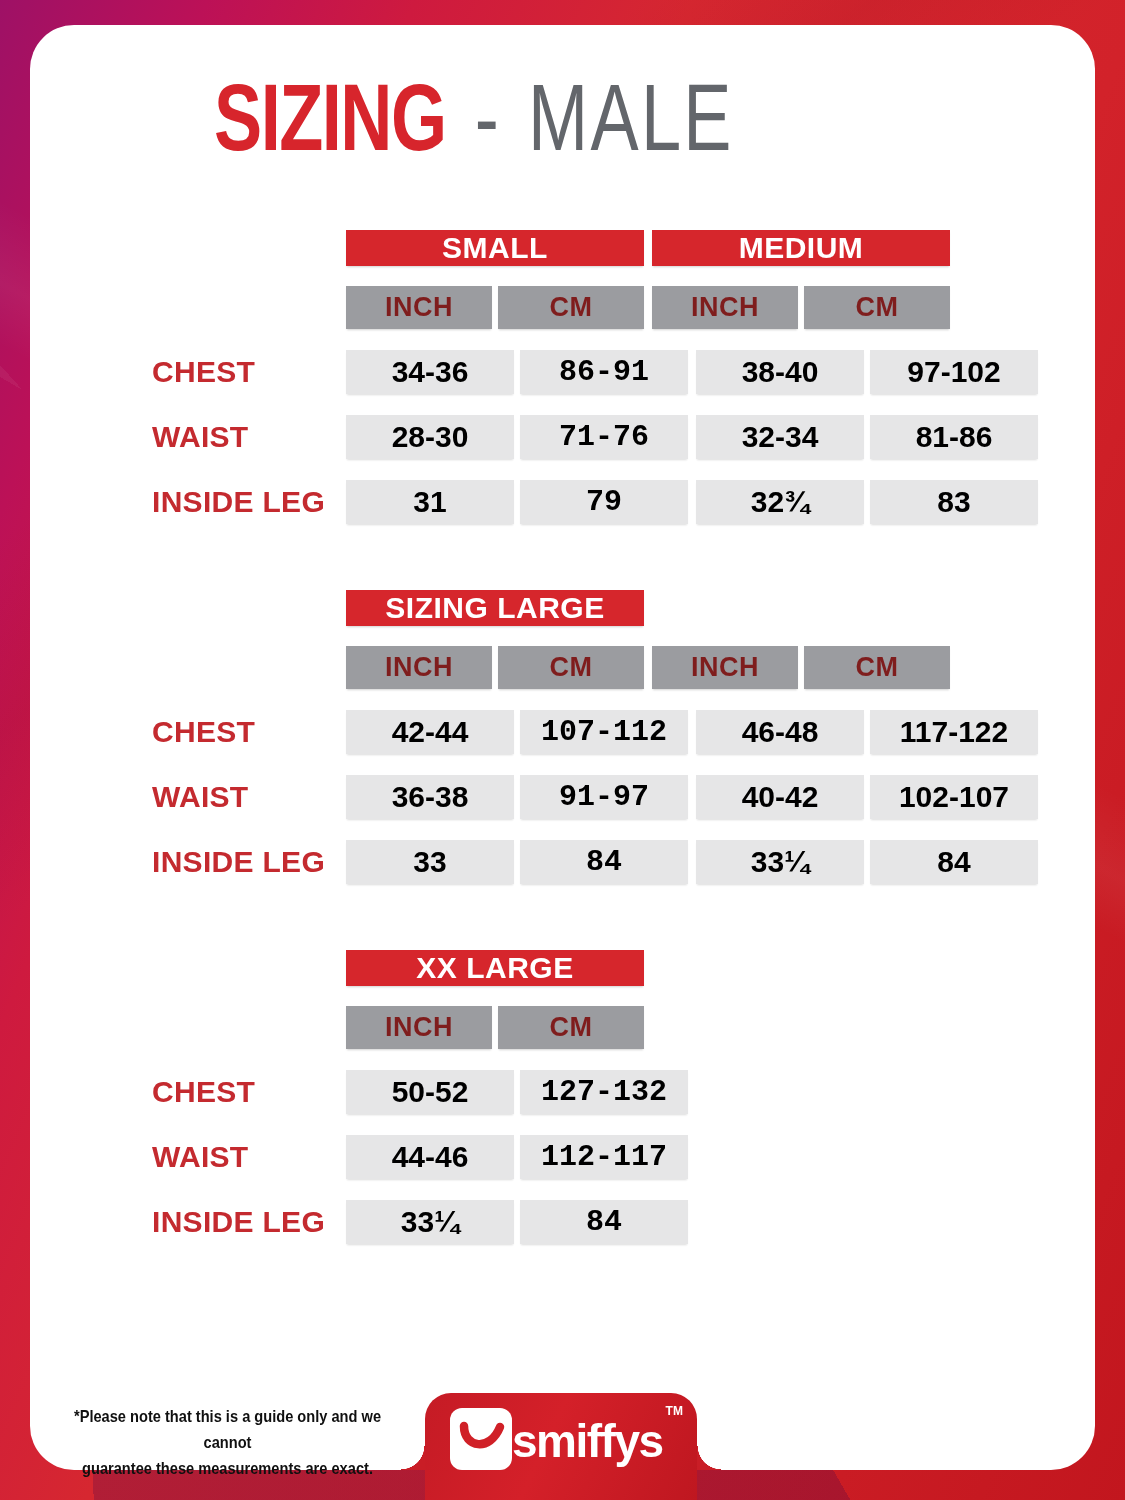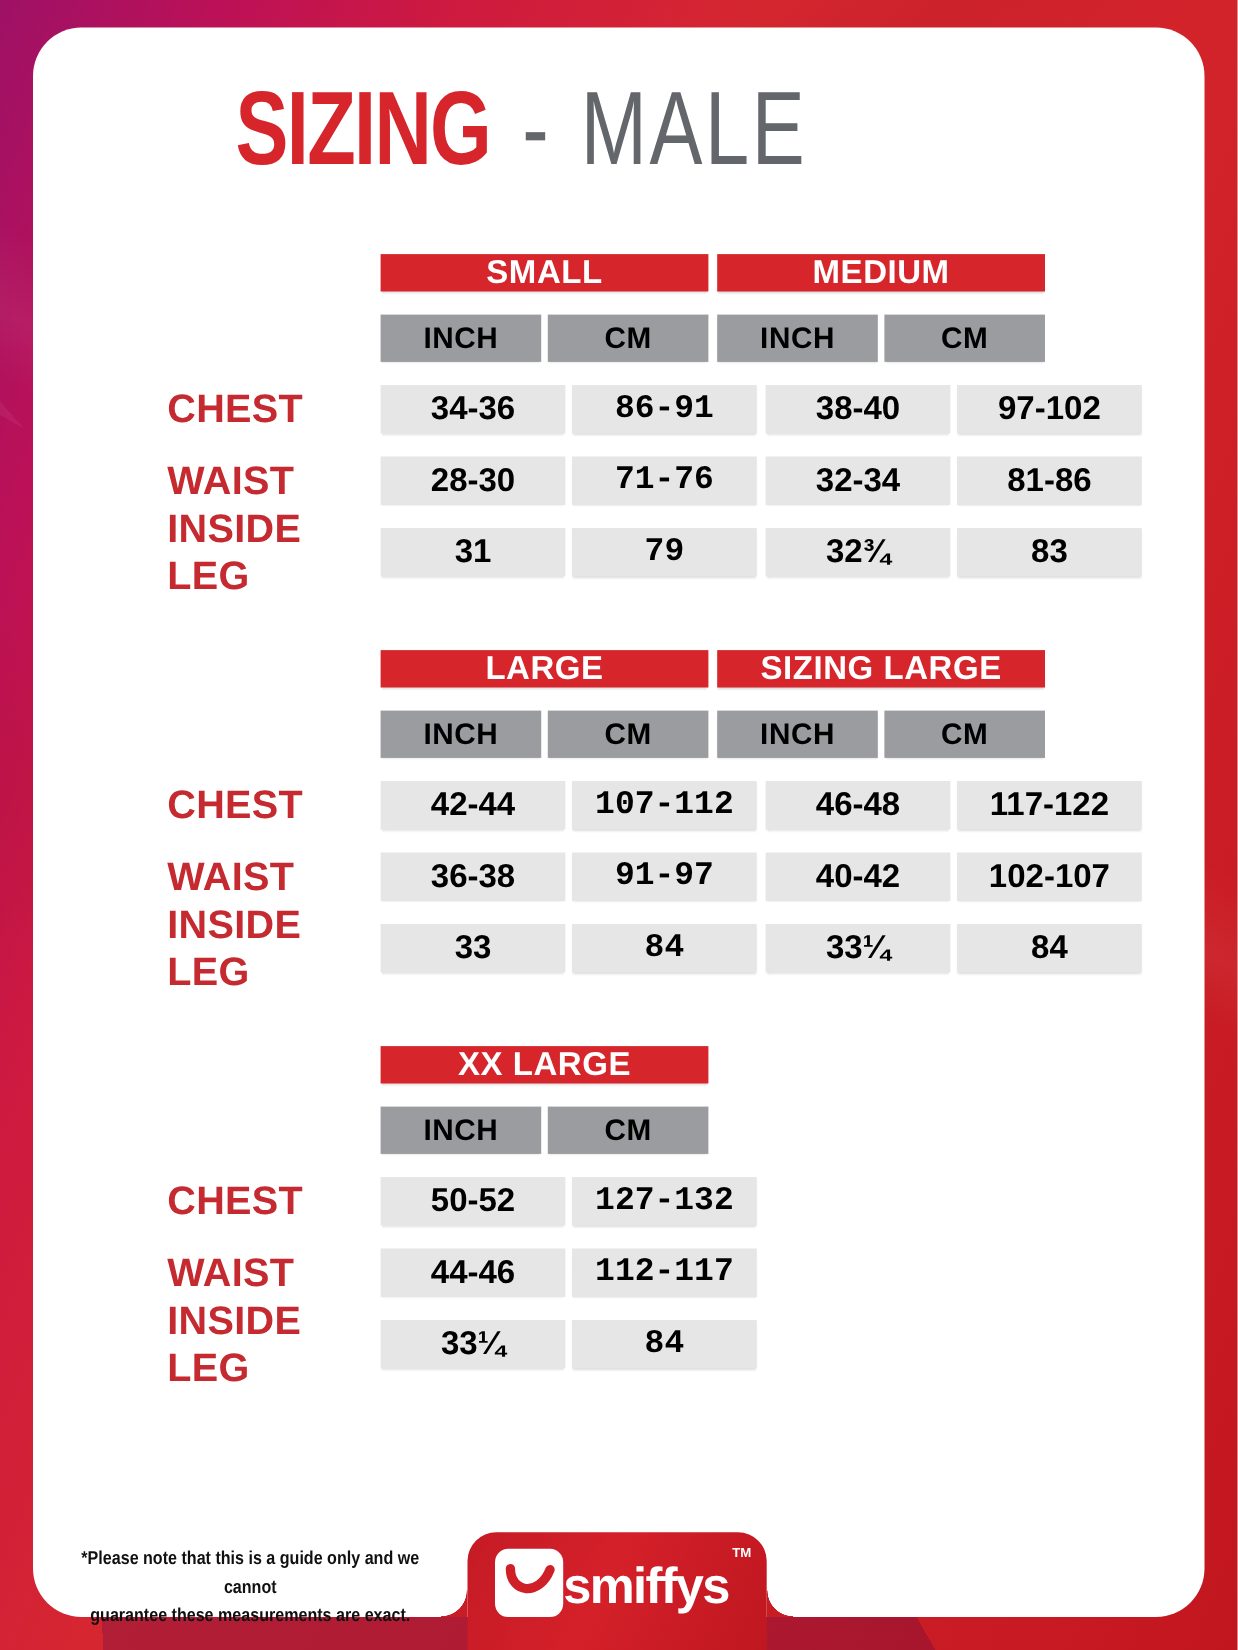--- a/index.html
+++ b/index.html
@@ -22,35 +22,35 @@
   .title-scale{display:inline-block;transform:scaleX(.76);transform-origin:50% 50%;
     font-size:95px;line-height:95px;}
   .title-red{color:#d7252c;font-weight:700;letter-spacing:-2px;}
   .title-sep{color:#63666b;font-weight:400;margin:0 12px;}
   .title-gray{color:#63666b;font-weight:400;letter-spacing:3px;}
 
   
   .size-table{position:absolute;left:0;width:1125px;}
   .t1{top:230px}.t2{top:590px}.t3{top:950px}
 
-  .hdr-row{display:flex;padding-left:346px;height:36px;align-items:center;}
+  .hdr-row{display:flex;padding-left:346px;height:36px;}
   .size-hdr{width:298px;margin-right:8px;background:#d6262c;color:#fff;
     font-weight:700;font-size:30px;letter-spacing:.5px;
     display:flex;align-items:center;justify-content:center;
     box-shadow:0 2px 2px -1px rgba(0,0,0,.18);}
 
   .unit-row{display:flex;padding-left:346px;height:43px;margin-top:20px;}
-  .unit-hdr{width:146px;margin-right:6px;background:#9b9ca0;color:#000000;
+  .unit-hdr{width:146px;margin-right:6px;background:#9b9ca0;color:#7f1d1d;
     font-weight:700;font-size:27px;letter-spacing:.5px;
     display:flex;align-items:center;justify-content:center;
     box-shadow:0 2px 2px -1px rgba(0,0,0,.18);}
   .unit-hdr:nth-child(2){margin-right:8px;}
 
   .data-row{display:flex;padding-left:152px;height:44px;margin-top:21px;}
-  .row-label{width:194px;color:#c42a2f;font-weight:700;font-size:36px;
+  .row-label{width:194px;color:#c42a2f;font-weight:700;font-size:30px;
     letter-spacing:.3px;display:flex;align-items:center;}
   .cell{width:168px;margin-right:6px;background:#e6e6e7;color:#000000;
     font-weight:700;font-size:30px;
     display:flex;align-items:center;justify-content:center;
     box-shadow:0 2px 2px -1px rgba(0,0,0,.14);}
   .cell:nth-child(3){margin-right:8px;font-family:Liberation Mono, monospace;}
 
   
   .note{position:absolute;left:30px;top:1404px;width:395px;text-align:center;
     font-weight:700;font-size:17px;line-height:26px;color:#101010;
@@ -116,21 +116,20 @@
       <div class="row-label">INSIDE LEG</div>
       <div class="cell">31</div>
       <div class="cell">79</div>
       <div class="cell">32¾</div>
       <div class="cell">83</div>
     </div>
   </div>
 
   <div class="size-table t2">
     <div class="hdr-row">
-      <div class="size-hdr">LARGE</div>
       <div class="size-hdr">SIZING LARGE</div>
     </div>
     <div class="unit-row">
       <div class="unit-hdr">INCH</div>
       <div class="unit-hdr">CM</div>
       <div class="unit-hdr">INCH</div>
       <div class="unit-hdr">CM</div>
     </div>
     <div class="data-row">
       <div class="row-label">CHEST</div>

